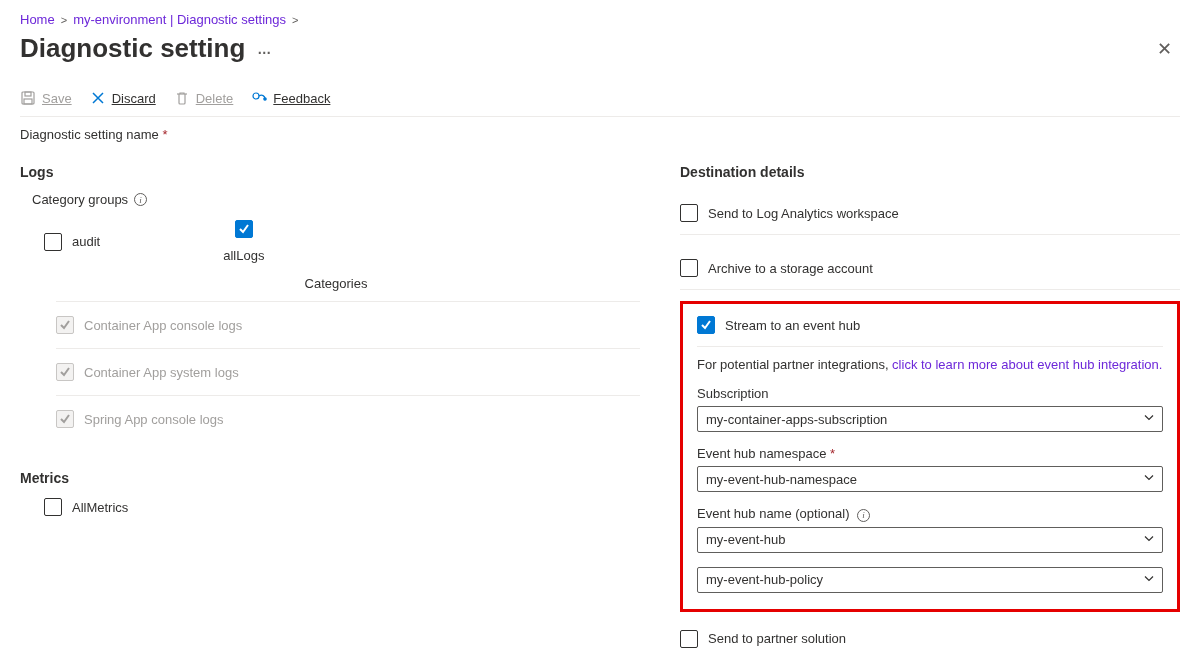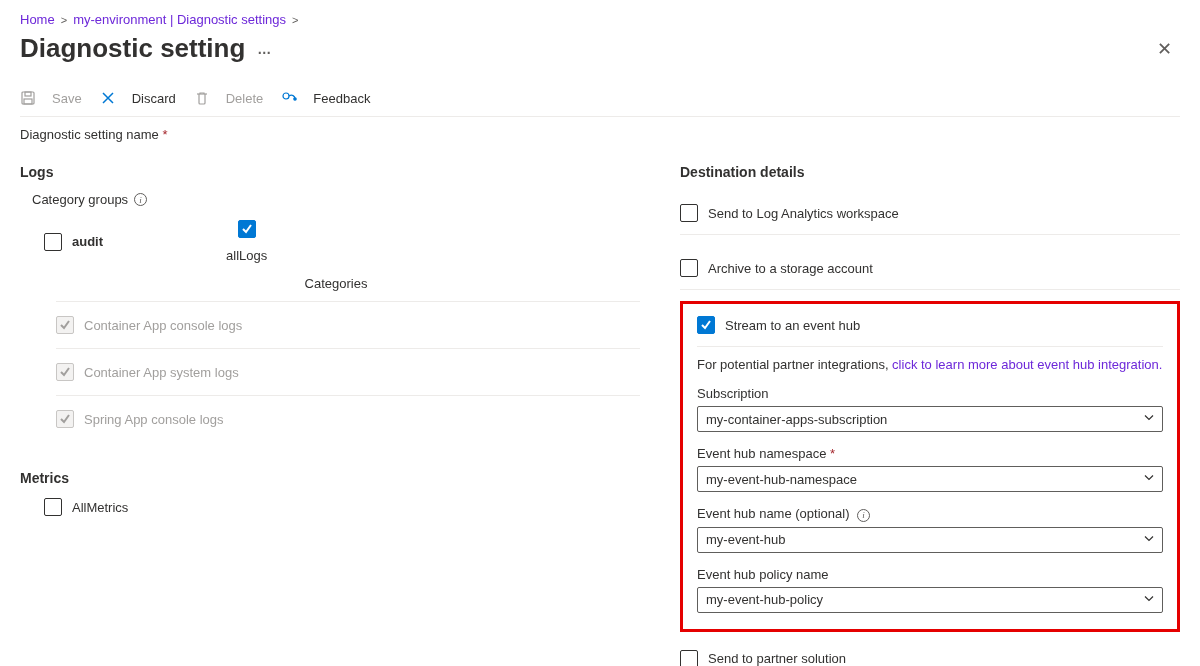--- a/index.html
+++ b/index.html
@@ -43,23 +43,24 @@
       display: flex;
       align-items: center;
       gap: 18px;
       padding: 6px 0 10px;
       border-bottom: 1px solid #edebe9;
       margin-bottom: 10px;
     }
     .toolbar-item {
       display: flex;
       align-items: center;
-      gap: 16px;
+      gap: 6px;
       font-size: 13px;
       cursor: pointer;
+      text-decoration: underline;
     }
     .toolbar-item.disabled { color: #a19f9d; cursor: default; }
     .toolbar-item svg { width: 16px; height: 16px; }
 
     .field-row {
       display: flex;
       align-items: center;
       margin-bottom: 18px;
     }
     .field-row label {
@@ -271,21 +272,21 @@
 </div>
 
 <div class="columns">
   <div class="col">
     <div class="section-header">Logs</div>
     <div class="subheader">
       <span>Category groups</span>
       <span class="info-icon">i</span>
     </div>
     <div class="group-row">
-      <div class="checkbox-row" style="margin:0;font-weight:bold;">
+      <div class="checkbox-row" style="margin:0;">
         <span class="checkbox"></span>
         <span>audit</span>
       </div>
       <div class="checkbox-row" style="margin:3px;flex-direction:column;">
         <span class="checkbox checked">
           <svg viewBox="0 0 12 12" stroke="#fff" stroke-width="2" fill="none">
               <path d="M2 6l3 3 5-7"></path>
             </svg>
         </span>
         <span>allLogs</span>
@@ -387,21 +388,20 @@
           <div class="select">
               <span>my-event-hub</span>
             </div>
           <span class="chevron"><svg viewBox="0 0 12 12" stroke="#323130" stroke-width="1.2" fill="none">
                 <path d="M2 4l4 4 4-4"></path>
               </svg></span>
         </div>
       </div>
 
       <div class="form-field" style="margin-bottom:0;">
-        <label>Event hub policy name</label>
         <div class="select-wrap">
           <div class="select">
               <span>my-event-hub-policy</span>
             </div>
           <span class="chevron"><svg viewBox="0 0 12 12" stroke="#323130" stroke-width="1.2" fill="none">
                 <path d="M2 4l4 4 4-4"></path>
               </svg></span>
         </div>
       </div>
     </div>

